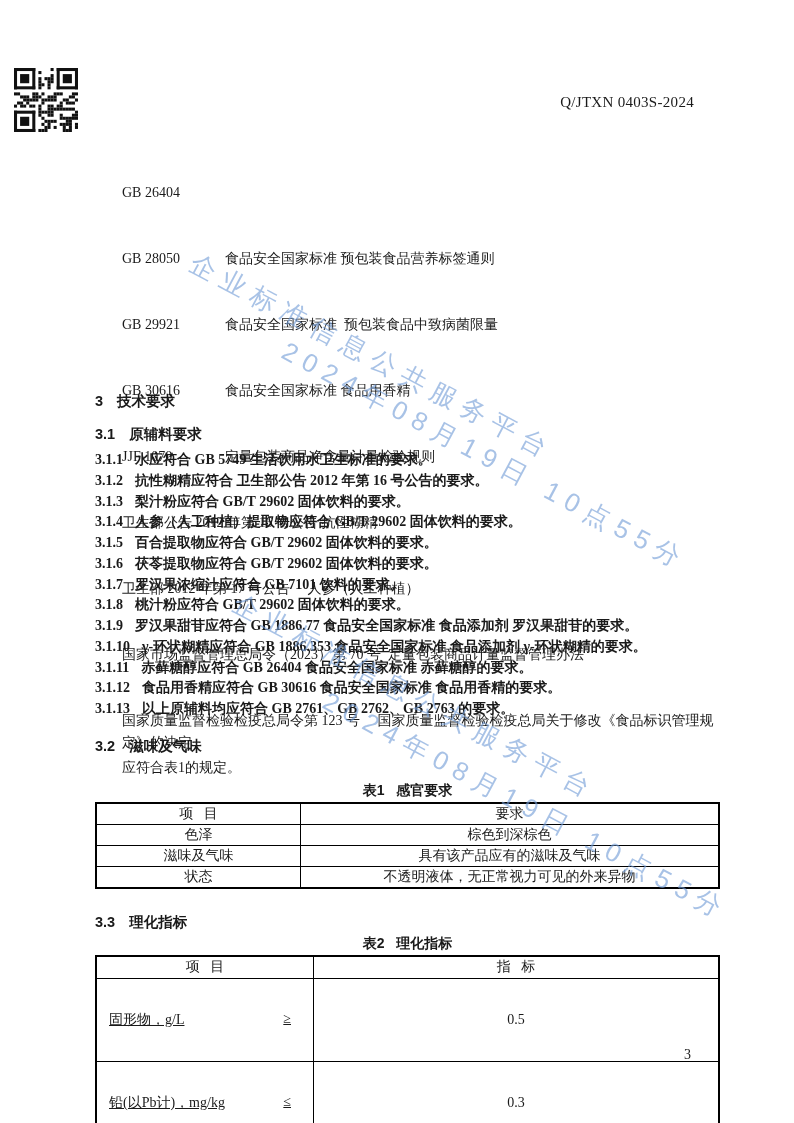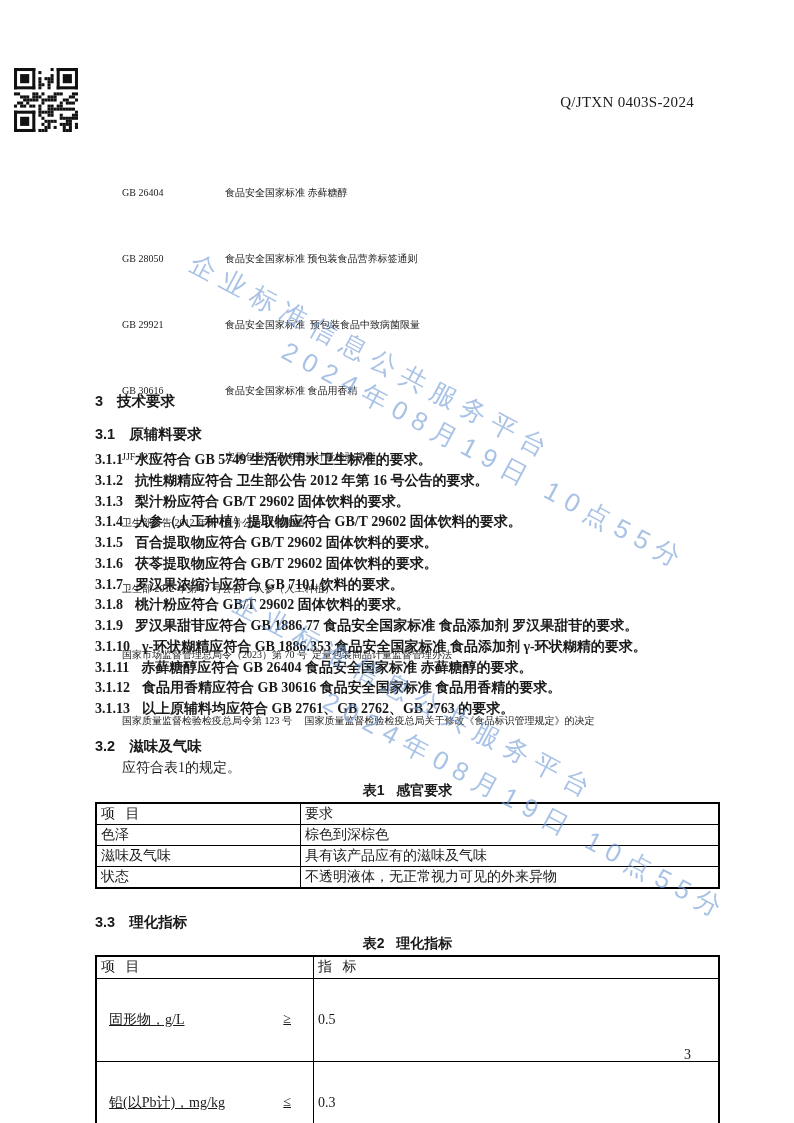--- a/index.html
+++ b/index.html
@@ -11,40 +11,40 @@
   .doc-code{position:absolute;top:94px;right:74px;font-size:15px;letter-spacing:.3px;}
   
   .wm{position:absolute;white-space:nowrap;color:rgba(114,157,214,.62);
       font-size:26px;letter-spacing:8px;transform:rotate(28deg);transform-origin:0 0;
       font-family:"Liberation Sans","DejaVu Sans",sans-serif;z-index:5;pointer-events:none;}
   .wm1a{left:200px;top:246px;}
   .wm1b{left:292px;top:334px;}
   .wm2a{left:243px;top:586px;}
   .wm2b{left:333px;top:684px;}
   
-  .refs{position:absolute;left:122px;top:138px;width:600px;font-size:10px;line-height:22px;
+  .refs{position:absolute;left:122px;top:138px;width:600px;font-size:14px;line-height:22px;
         white-space:pre-wrap;z-index:2;}
   .ref-row{display:flex;}
   .ref-code{display:inline-block;width:103px;flex:0 0 103px;}
   
   .content{position:absolute;left:95px;top:392px;width:625px;font-size:14px;z-index:2;}
   .hsec{font-family:"Liberation Sans","DejaVu Sans",sans-serif;font-weight:bold;
         font-size:14.5px;line-height:18px;}
   .hnum{margin-right:14px;}
   .h31{margin-top:15px;}
   .items{margin-top:7px;font-weight:bold;}
   .item{line-height:20.75px;white-space:pre-wrap;}
   .item .inum{margin-right:12px;}
   .h32{margin-top:17px;}
   .note{margin-top:3px;line-height:20px;text-indent:27px;}
   .caption{margin-top:4px;text-align:center;font-weight:bold;line-height:16px;
            font-family:"Liberation Sans","DejaVu Sans",sans-serif;font-size:14px;white-space:pre;}
   table{width:100%;border-collapse:collapse;table-layout:fixed;margin-top:4px;
         border:2px solid #000;}
-  td{border:1px solid #000;font-size:14px;height:20px;padding:0 4px;
+  td{border:1px solid #000;text-align:center;font-size:14px;height:20px;padding:0 4px;
      white-space:pre;overflow:hidden;}
   .t1 td.c1{width:195px;}
   .t2 td.c1{width:208px;}
   .h33{margin-top:24px;}
   .t2 td{height:21px;}
   .t2item{text-align:left;}
   .t2cell{display:flex;justify-content:space-between;padding-left:8px;padding-right:18px;text-decoration:underline;}
   
   .pageno{position:absolute;top:1047px;right:77px;font-size:14px;z-index:2;}
 </style>
@@ -195,21 +195,20 @@
   <div class="doc-code">Q/JTXN 0403S-2024</div>
 
   <div class="wm wm1a">企业标准信息公共服务平台</div>
   <div class="wm wm1b">2024年08月19日 10点55分</div>
   <div class="wm wm2a">企业标准信息公共服务平台</div>
   <div class="wm wm2b">2024年08月19日 10点55分</div>
 
   <div class="refs">
     <div class="ref-row">
       <span class="ref-code">GB 26404</span>
-      <span>食品安全国家标准 赤藓糖醇</span>
     </div>
     <div class="ref-row">
       <span class="ref-code">GB 28050</span>
       <span>食品安全国家标准 预包装食品营养标签通则</span>
     </div>
     <div class="ref-row">
       <span class="ref-code">GB 29921</span>
       <span>食品安全国家标准  预包装食品中致病菌限量</span>
     </div>
     <div class="ref-row">

